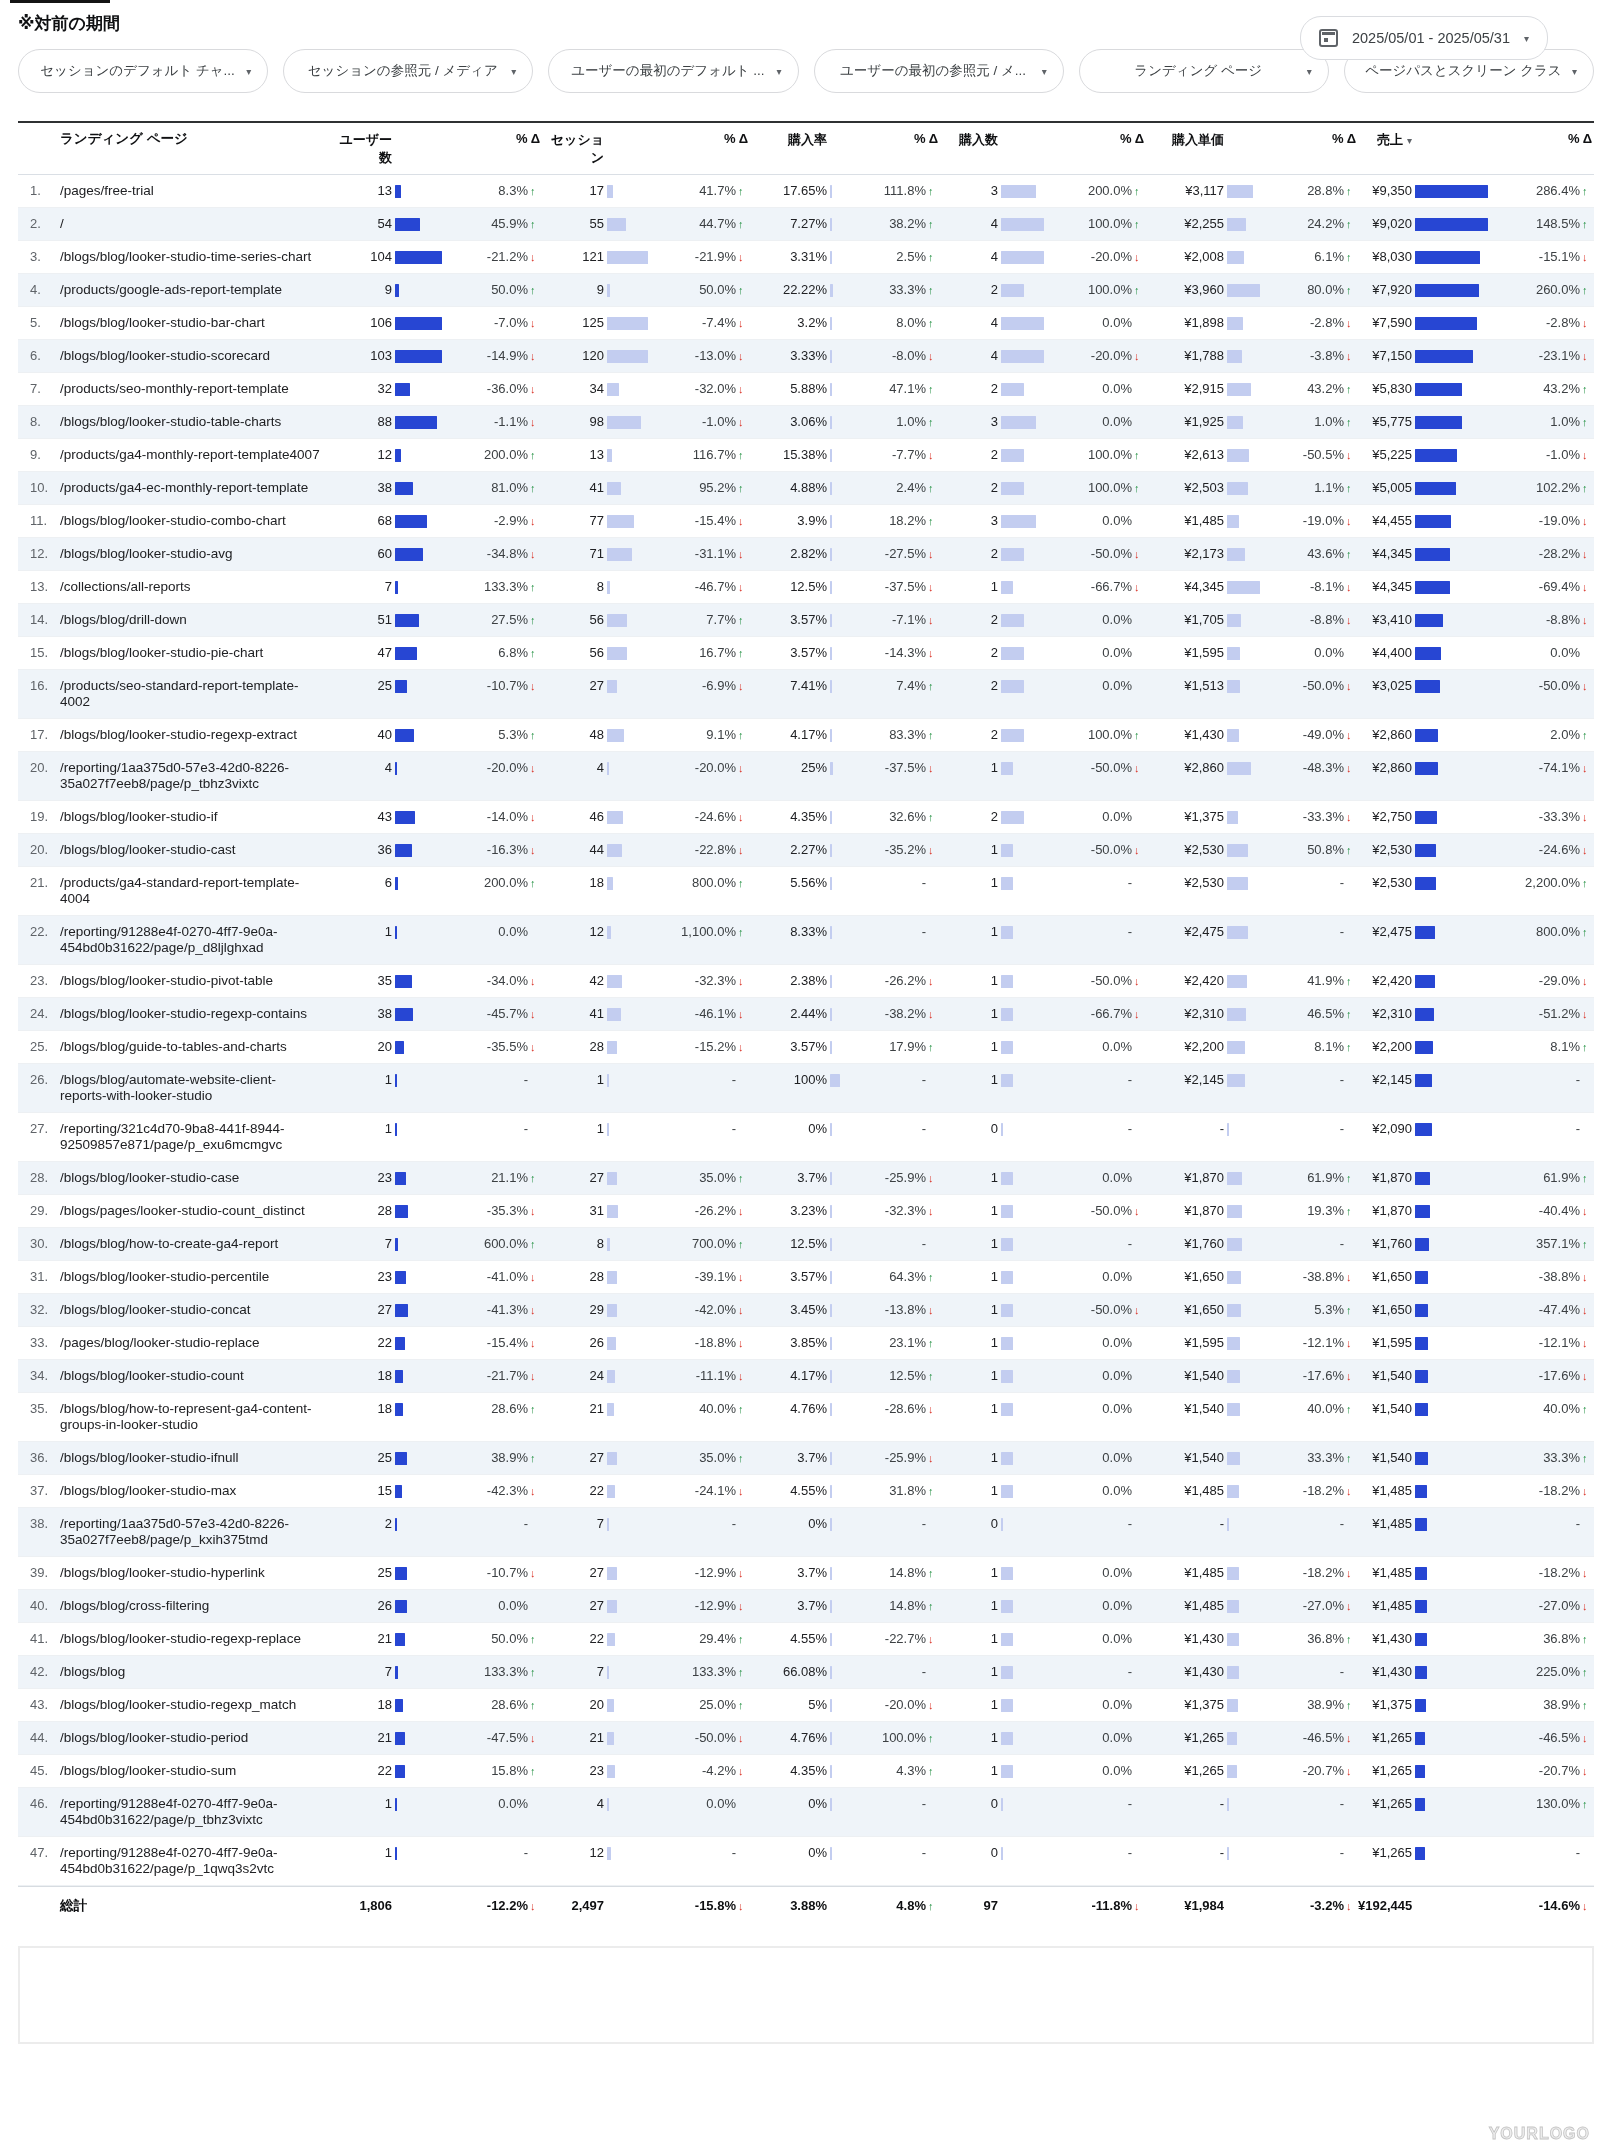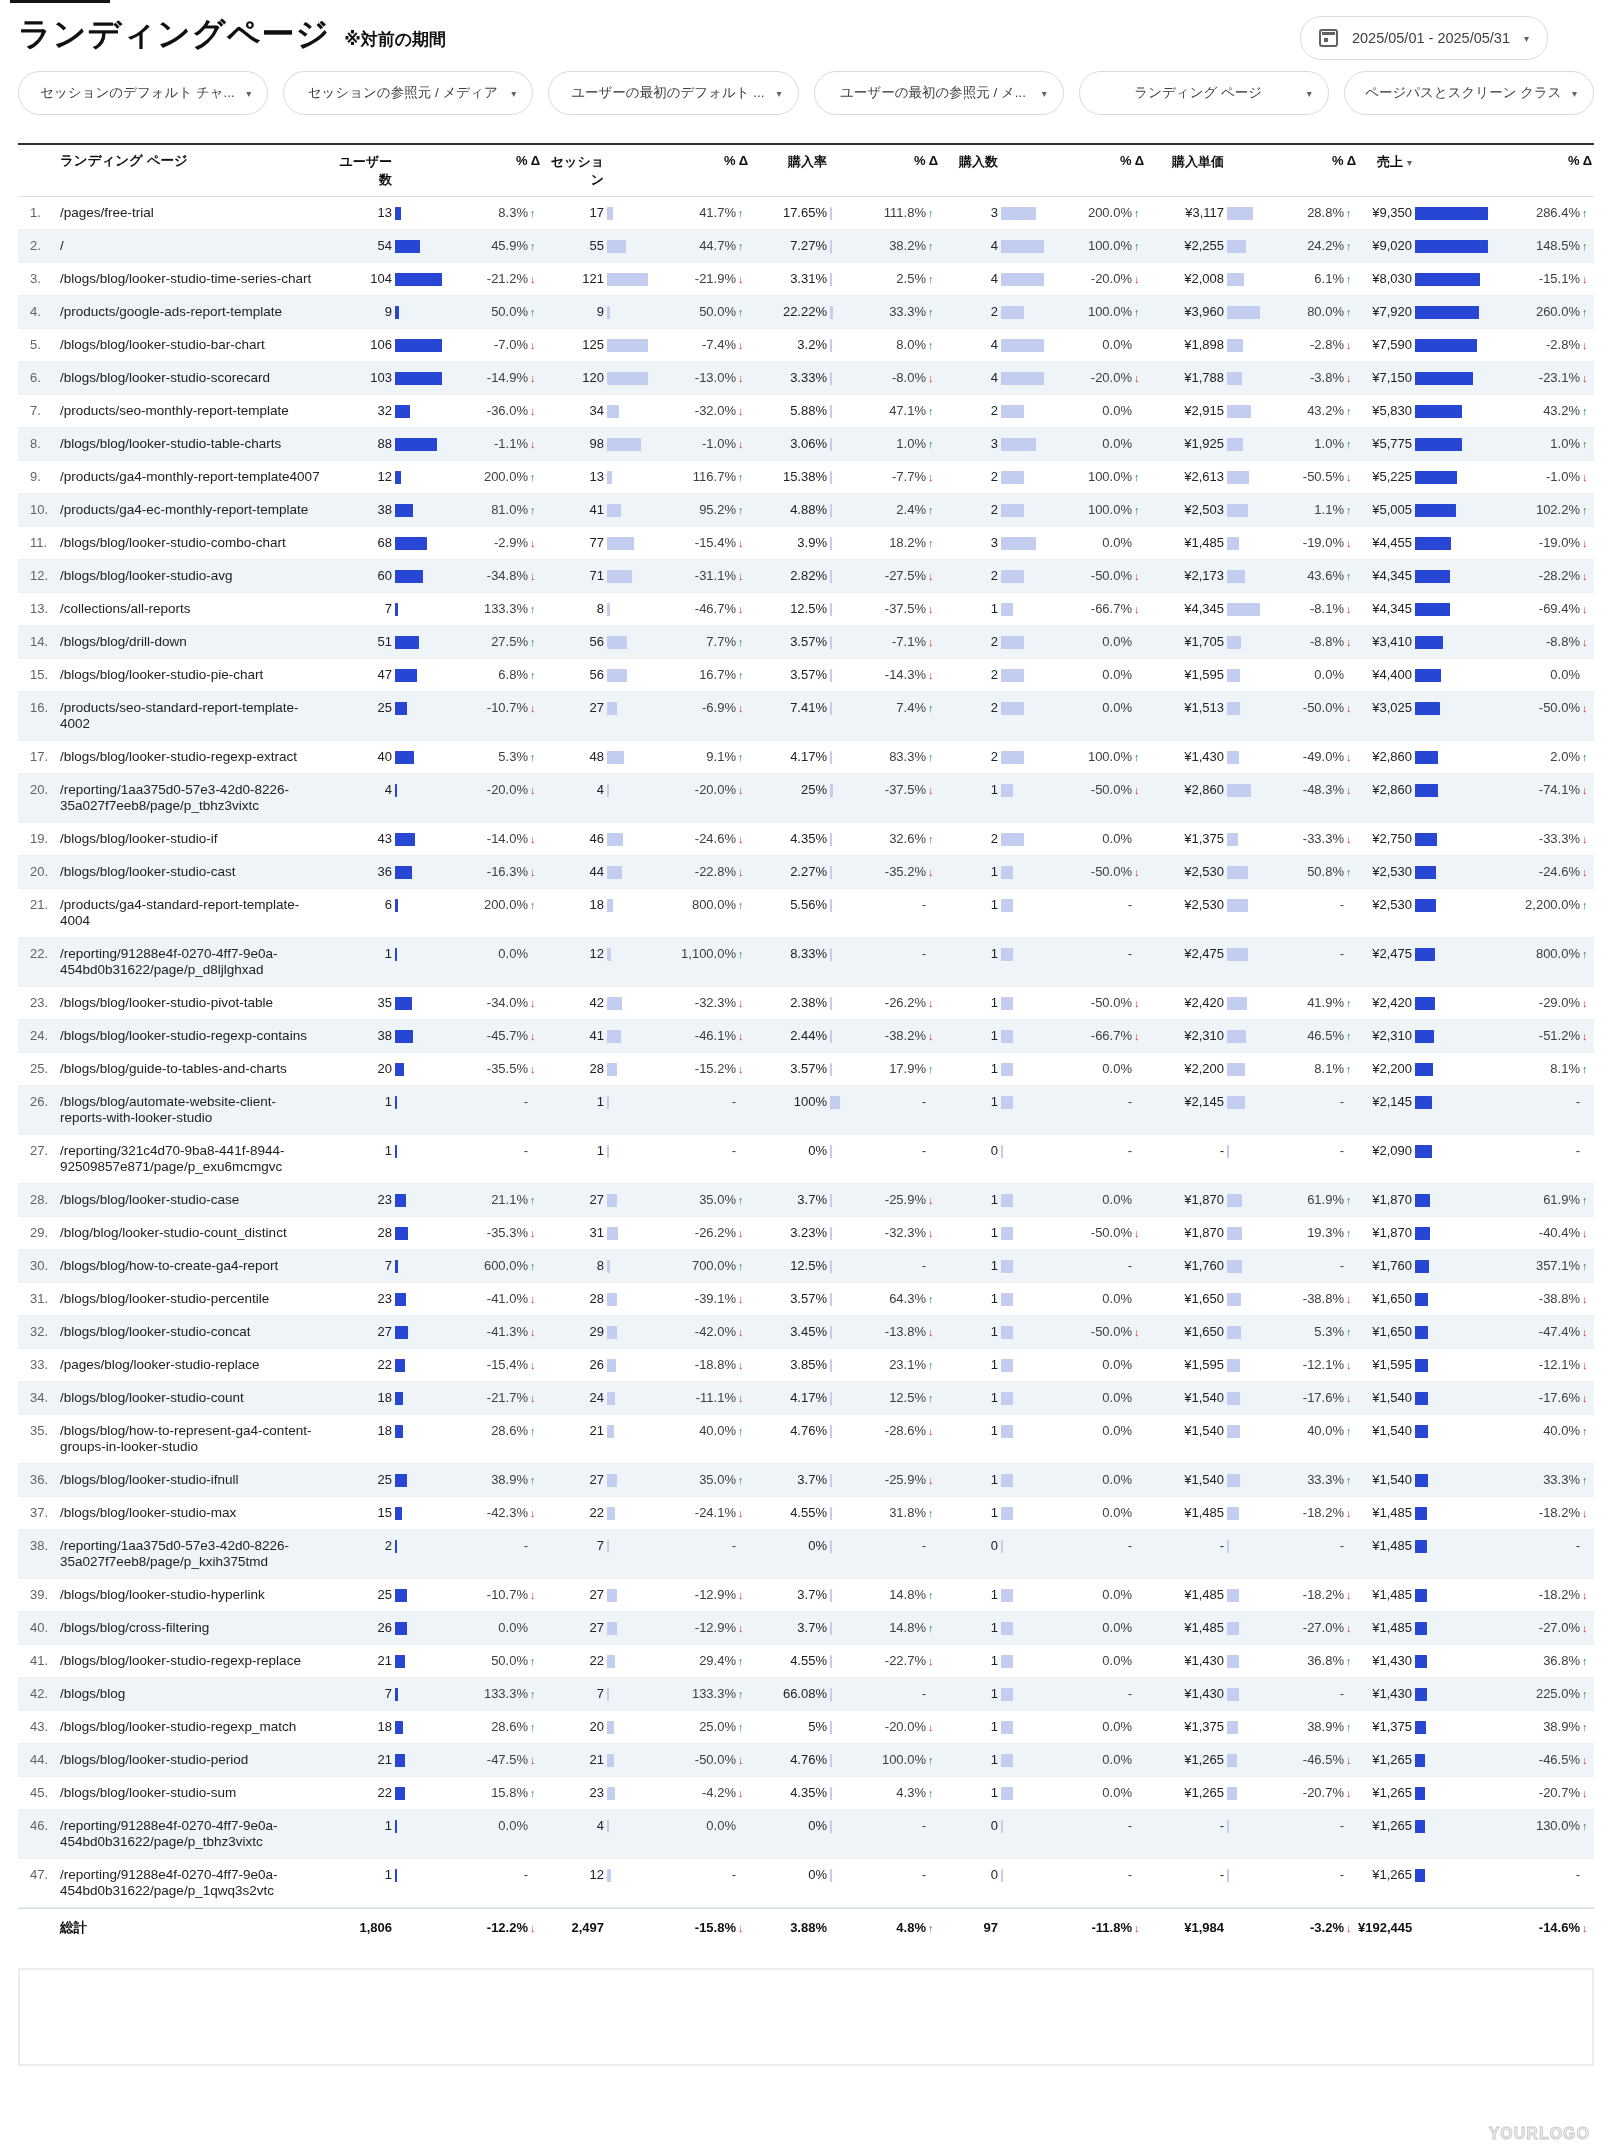--- a/index.html
+++ b/index.html
@@ -77,21 +77,20 @@
              color:#eeeeee;-webkit-text-stroke:0.8px #c4c4c4;}
 </style>
 </head>
 <body>
 
 <div class="page">
   <div class="topstrip"></div>
 
   <div class="hdr">
     <div class="titlerow">
-      <span class="title">ランディングページ</span>
       <span class="subtitle">※対前の期間</span>
     </div>
   </div>
 
   <div class="datechip">
     <span class="cal"></span>
     <span class="datetext">2025/05/01 - 2025/05/31</span>
     <span class="caret">▾</span>
   </div>
 
@@ -1945,21 +1944,21 @@
               <i style="width: 15.2px;"></i>
             </span>
           </div>
           <div class="td c-d6 d">
             <span class="dv">61.9%</span>
             <span class="ar up">↑</span>
           </div>
         </div>
         <div class="tr">
           <div class="td c-num">29.</div>
-          <div class="td c-page">/blog/blog/looker-studio-count_distinct</div>
+          <div class="td c-page">/blogs/pages/looker-studio-count_distinct</div>
           <div class="td c-users m darkbar">
             <span class="val">28</span>
             <span class="bw" style="width: 50px;">
               <i style="width: 13.2075px;"></i>
             </span>
           </div>
           <div class="td c-d1 d">
             <span class="dv">-35.3%</span>
             <span class="ar dn">↓</span>
           </div>

